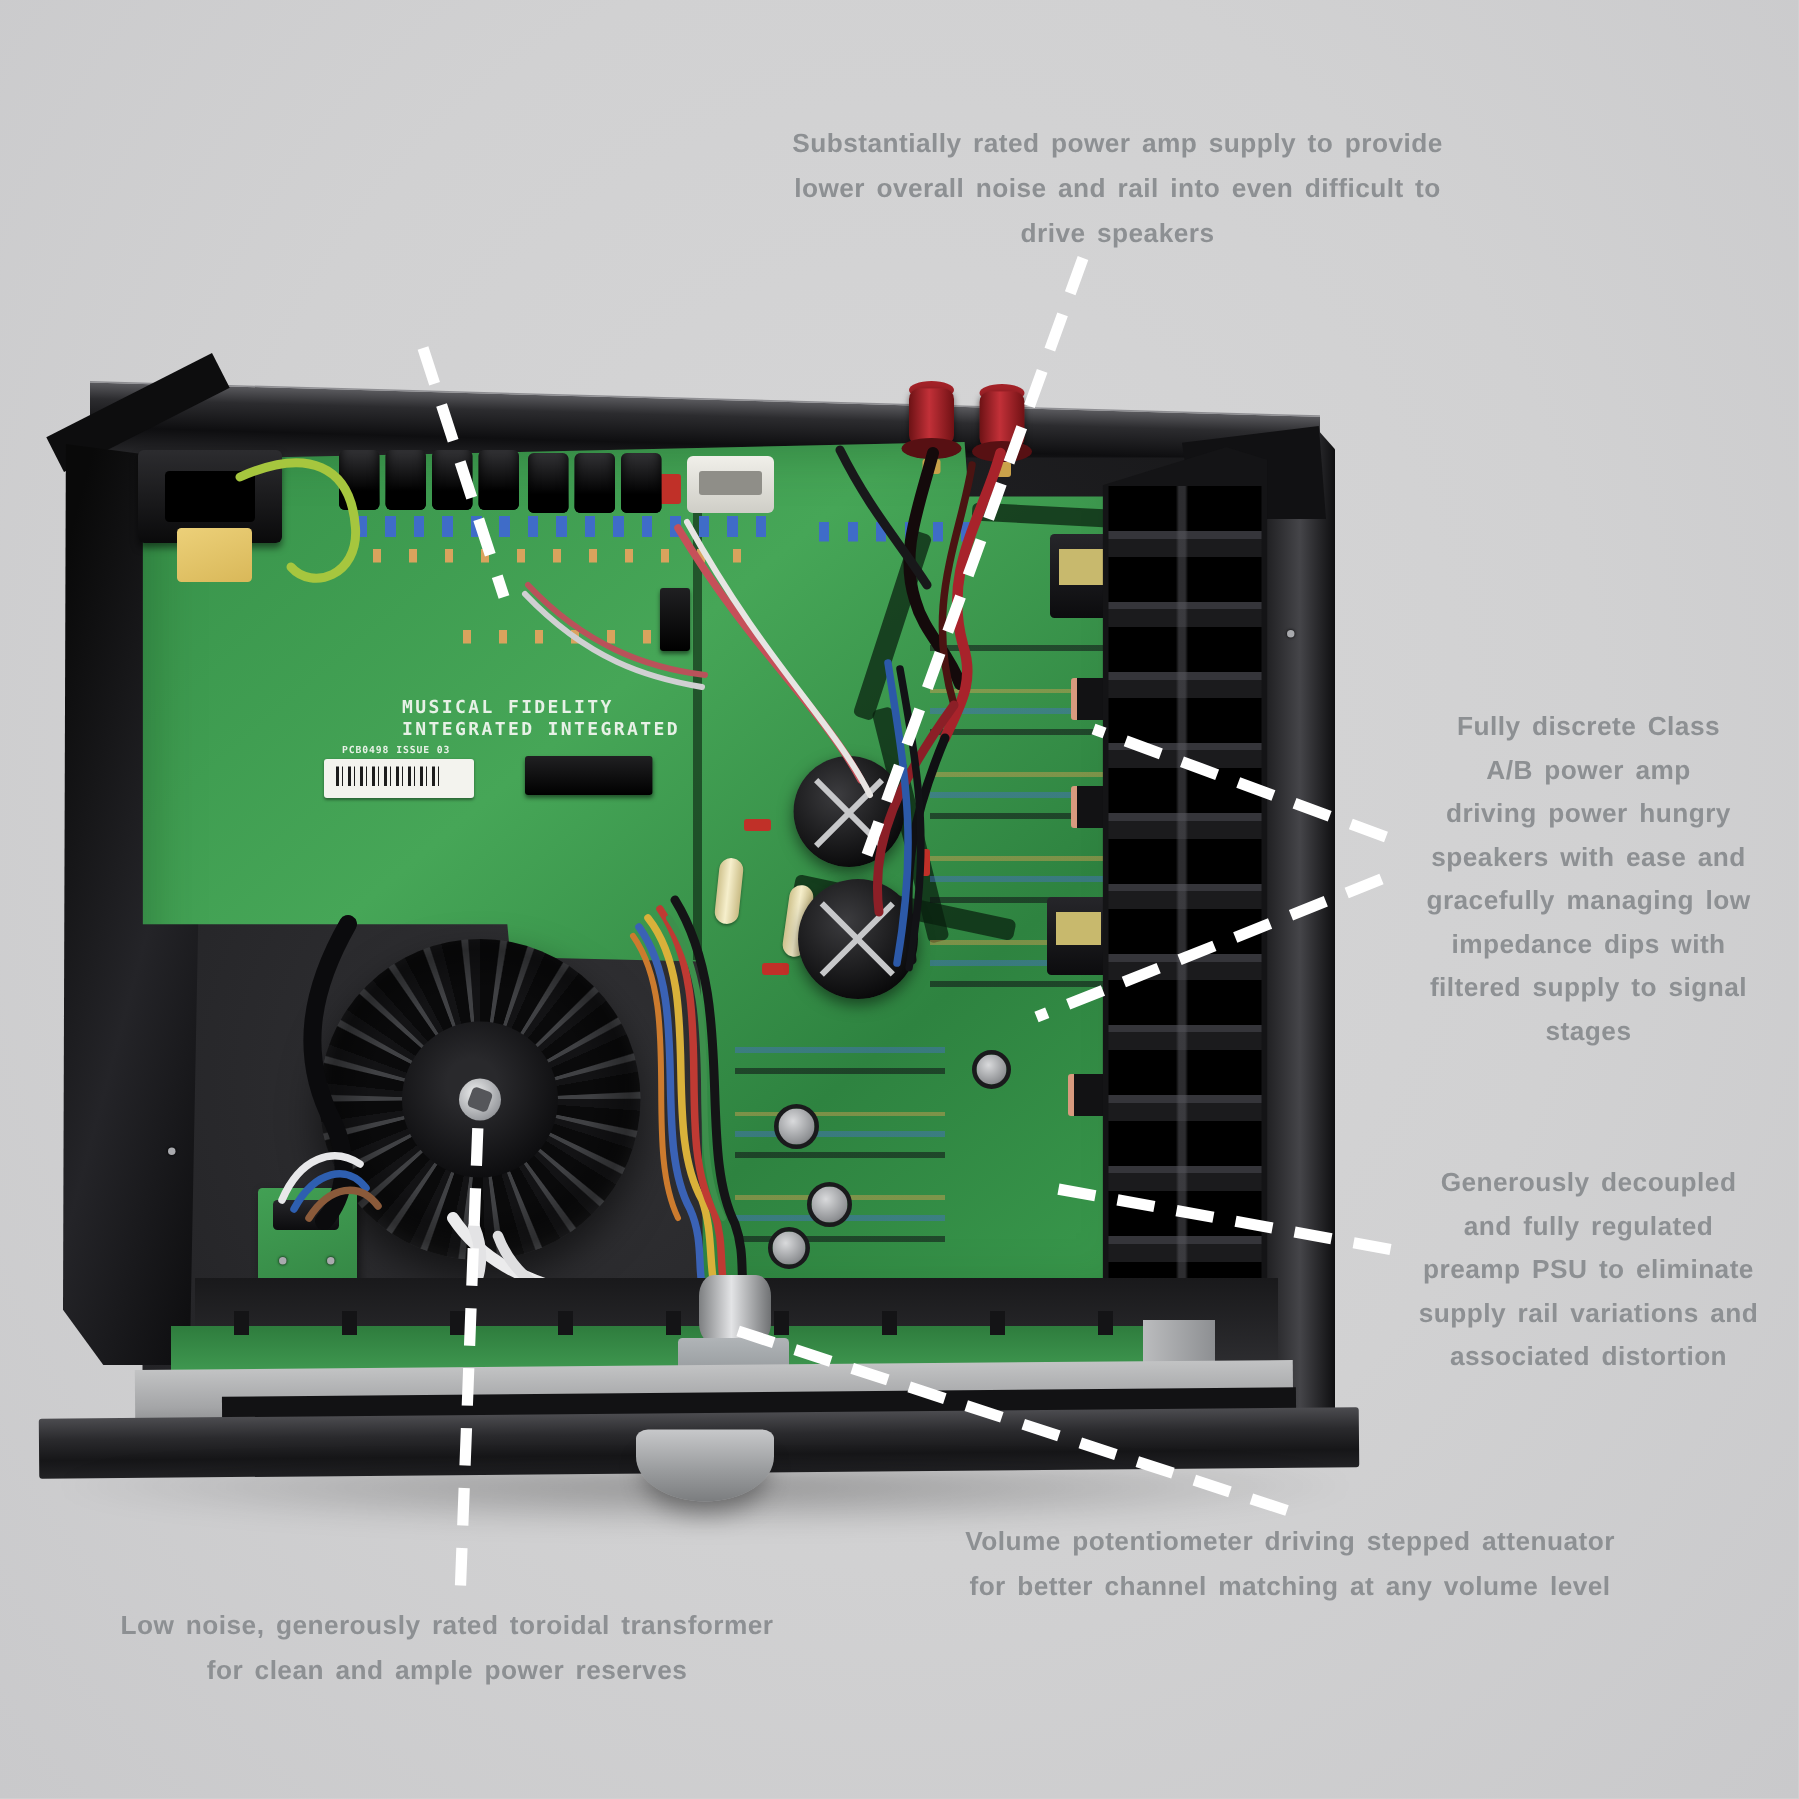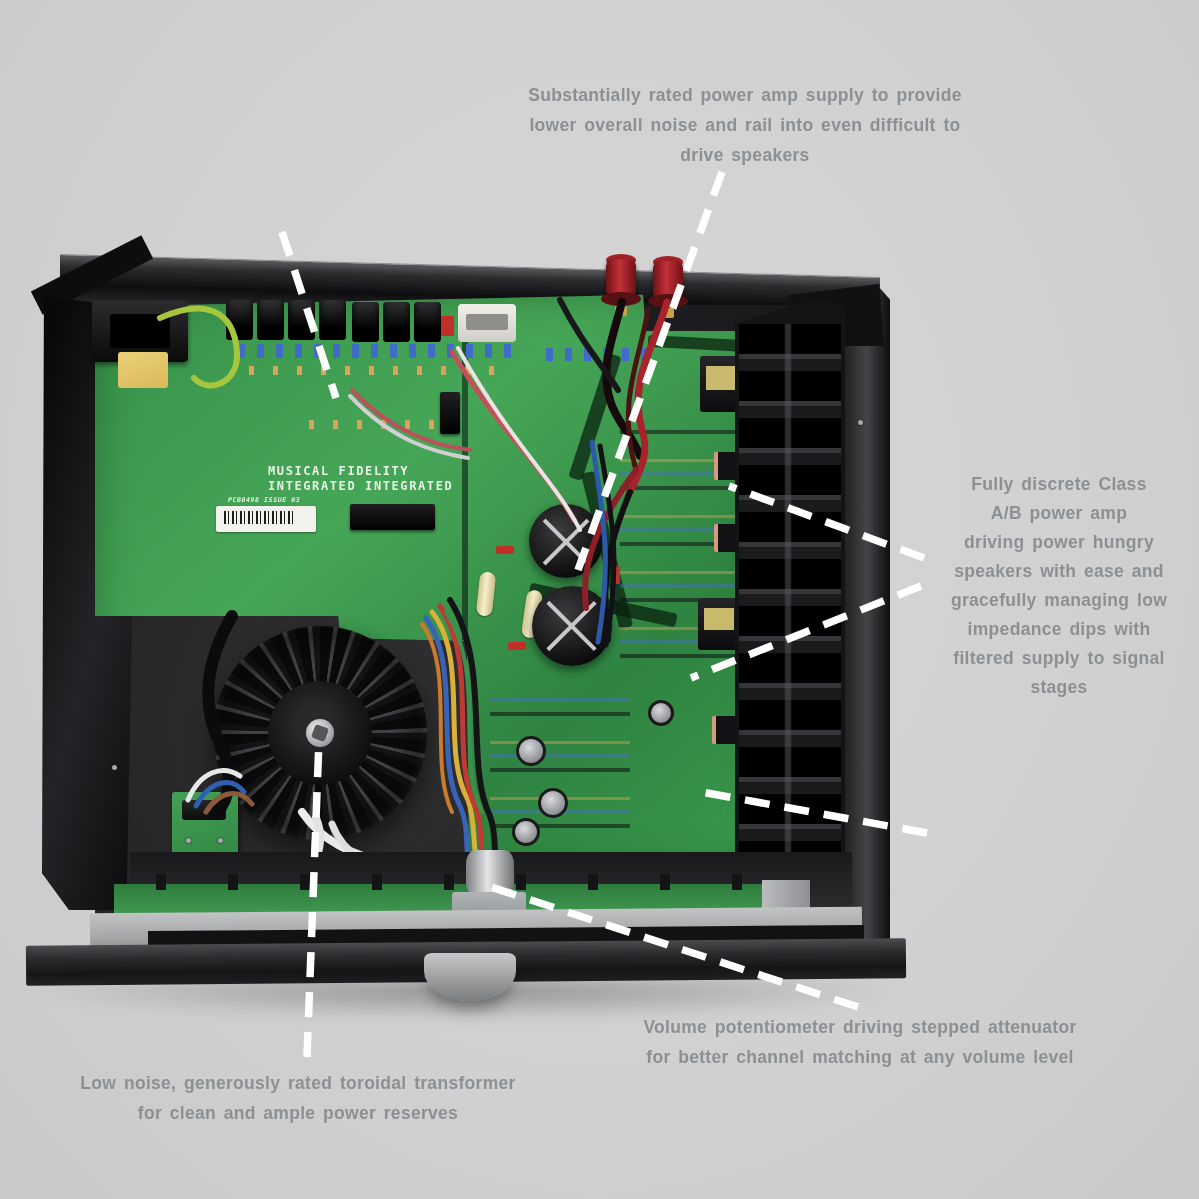--- a/index.html
+++ b/index.html
@@ -29,21 +29,21 @@
 
   
   .pcb-main{left:95px;top:293px;width:670px;height:577px;
             background:linear-gradient(140deg,#37924a 0%,#46a657 38%,#2e8340 72%,#3a9a4d 100%);
             clip-path:polygon(0 2.4%,81.8% .3%,82.2% 6.6%,99.7% 6.6%,100% 99.8%,55.8% 99.8%,55.5% 60.3%,36.6% 59.8%,36.3% 56%,0 56%);
             box-shadow:inset 0 0 40px rgba(0,40,10,.35);}
   .pcb-channel{background:rgba(8,30,14,.72);border-radius:4px;}
   .pcb-seam{background:rgba(5,20,9,.55);}
   .silk{color:#e7f1e6;font-family:"DejaVu Sans Mono",monospace;font-weight:700;line-height:15px;
         font-size:12px;letter-spacing:1.6px;white-space:pre;}
-  .silk-small{font-size:6.5px;letter-spacing:.6px;line-height:8px;font-style:italic;}
+  .silk-small{font-size:6.5px;letter-spacing:.6px;line-height:8px;}
   .barcode{background:#f3f3ee;border-radius:2px;box-shadow:0 1px 2px rgba(0,0,0,.4);}
   .barcode::after{content:"";position:absolute;left:8px;top:5px;width:72px;height:13px;
         background:repeating-linear-gradient(90deg,#1c1c1c 0 2px,transparent 2px 4px,#1c1c1c 4px 5px,transparent 5px 8px);}
   .ic{background:linear-gradient(180deg,#202022,#000);border-radius:2px;box-shadow:0 2px 3px rgba(0,0,0,.5);}
   .cap-row{background:repeating-linear-gradient(90deg,transparent 0 6px,#3f6cc8 6px 13px,transparent 13px 19px);}
   .res-row{background:repeating-linear-gradient(90deg,transparent 0 9px,#d9a35d 9px 14px,transparent 14px 24px);}
   .cluster{background:
       repeating-linear-gradient(0deg,transparent 0 12px,rgba(15,15,20,.55) 12px 16px,transparent 16px 26px,rgba(70,110,200,.45) 26px 30px,transparent 30px 40px,rgba(215,160,80,.45) 40px 43px,transparent 43px 56px);}
   .fuse{background:linear-gradient(90deg,#cfc28d,#f6efcc 45%,#c9bb84);border-radius:8px;box-shadow:0 1px 2px rgba(0,0,0,.4);}
   .red-part{background:#c03028;border-radius:2px;}
@@ -292,18 +292,23 @@
 lower overall noise and rail into even difficult to
 drive speakers</div>
   <div class="callout" style="left:928px;top:470px;width:262px;">Fully discrete Class
 A/B power amp
 driving power hungry
 speakers with ease and
 gracefully managing low
 impedance dips with
 filtered supply to signal
 stages</div>
+  <div class="callout" style="left:928px;top:774px;width:262px;">Generously decoupled
+and fully regulated
+preamp PSU to eliminate
+supply rail variations and
+associated distortion</div>
   <div class="callout" style="left:610px;top:1012px;width:500px;line-height:30px;">Volume potentiometer driving stepped attenuator
 for better channel matching at any volume level</div>
   <div class="callout" style="left:58px;top:1068px;width:480px;line-height:30px;">Low noise, generously rated toroidal transformer
 for clean and ample power reserves</div>
 
 </div>
 
 </body></html>

